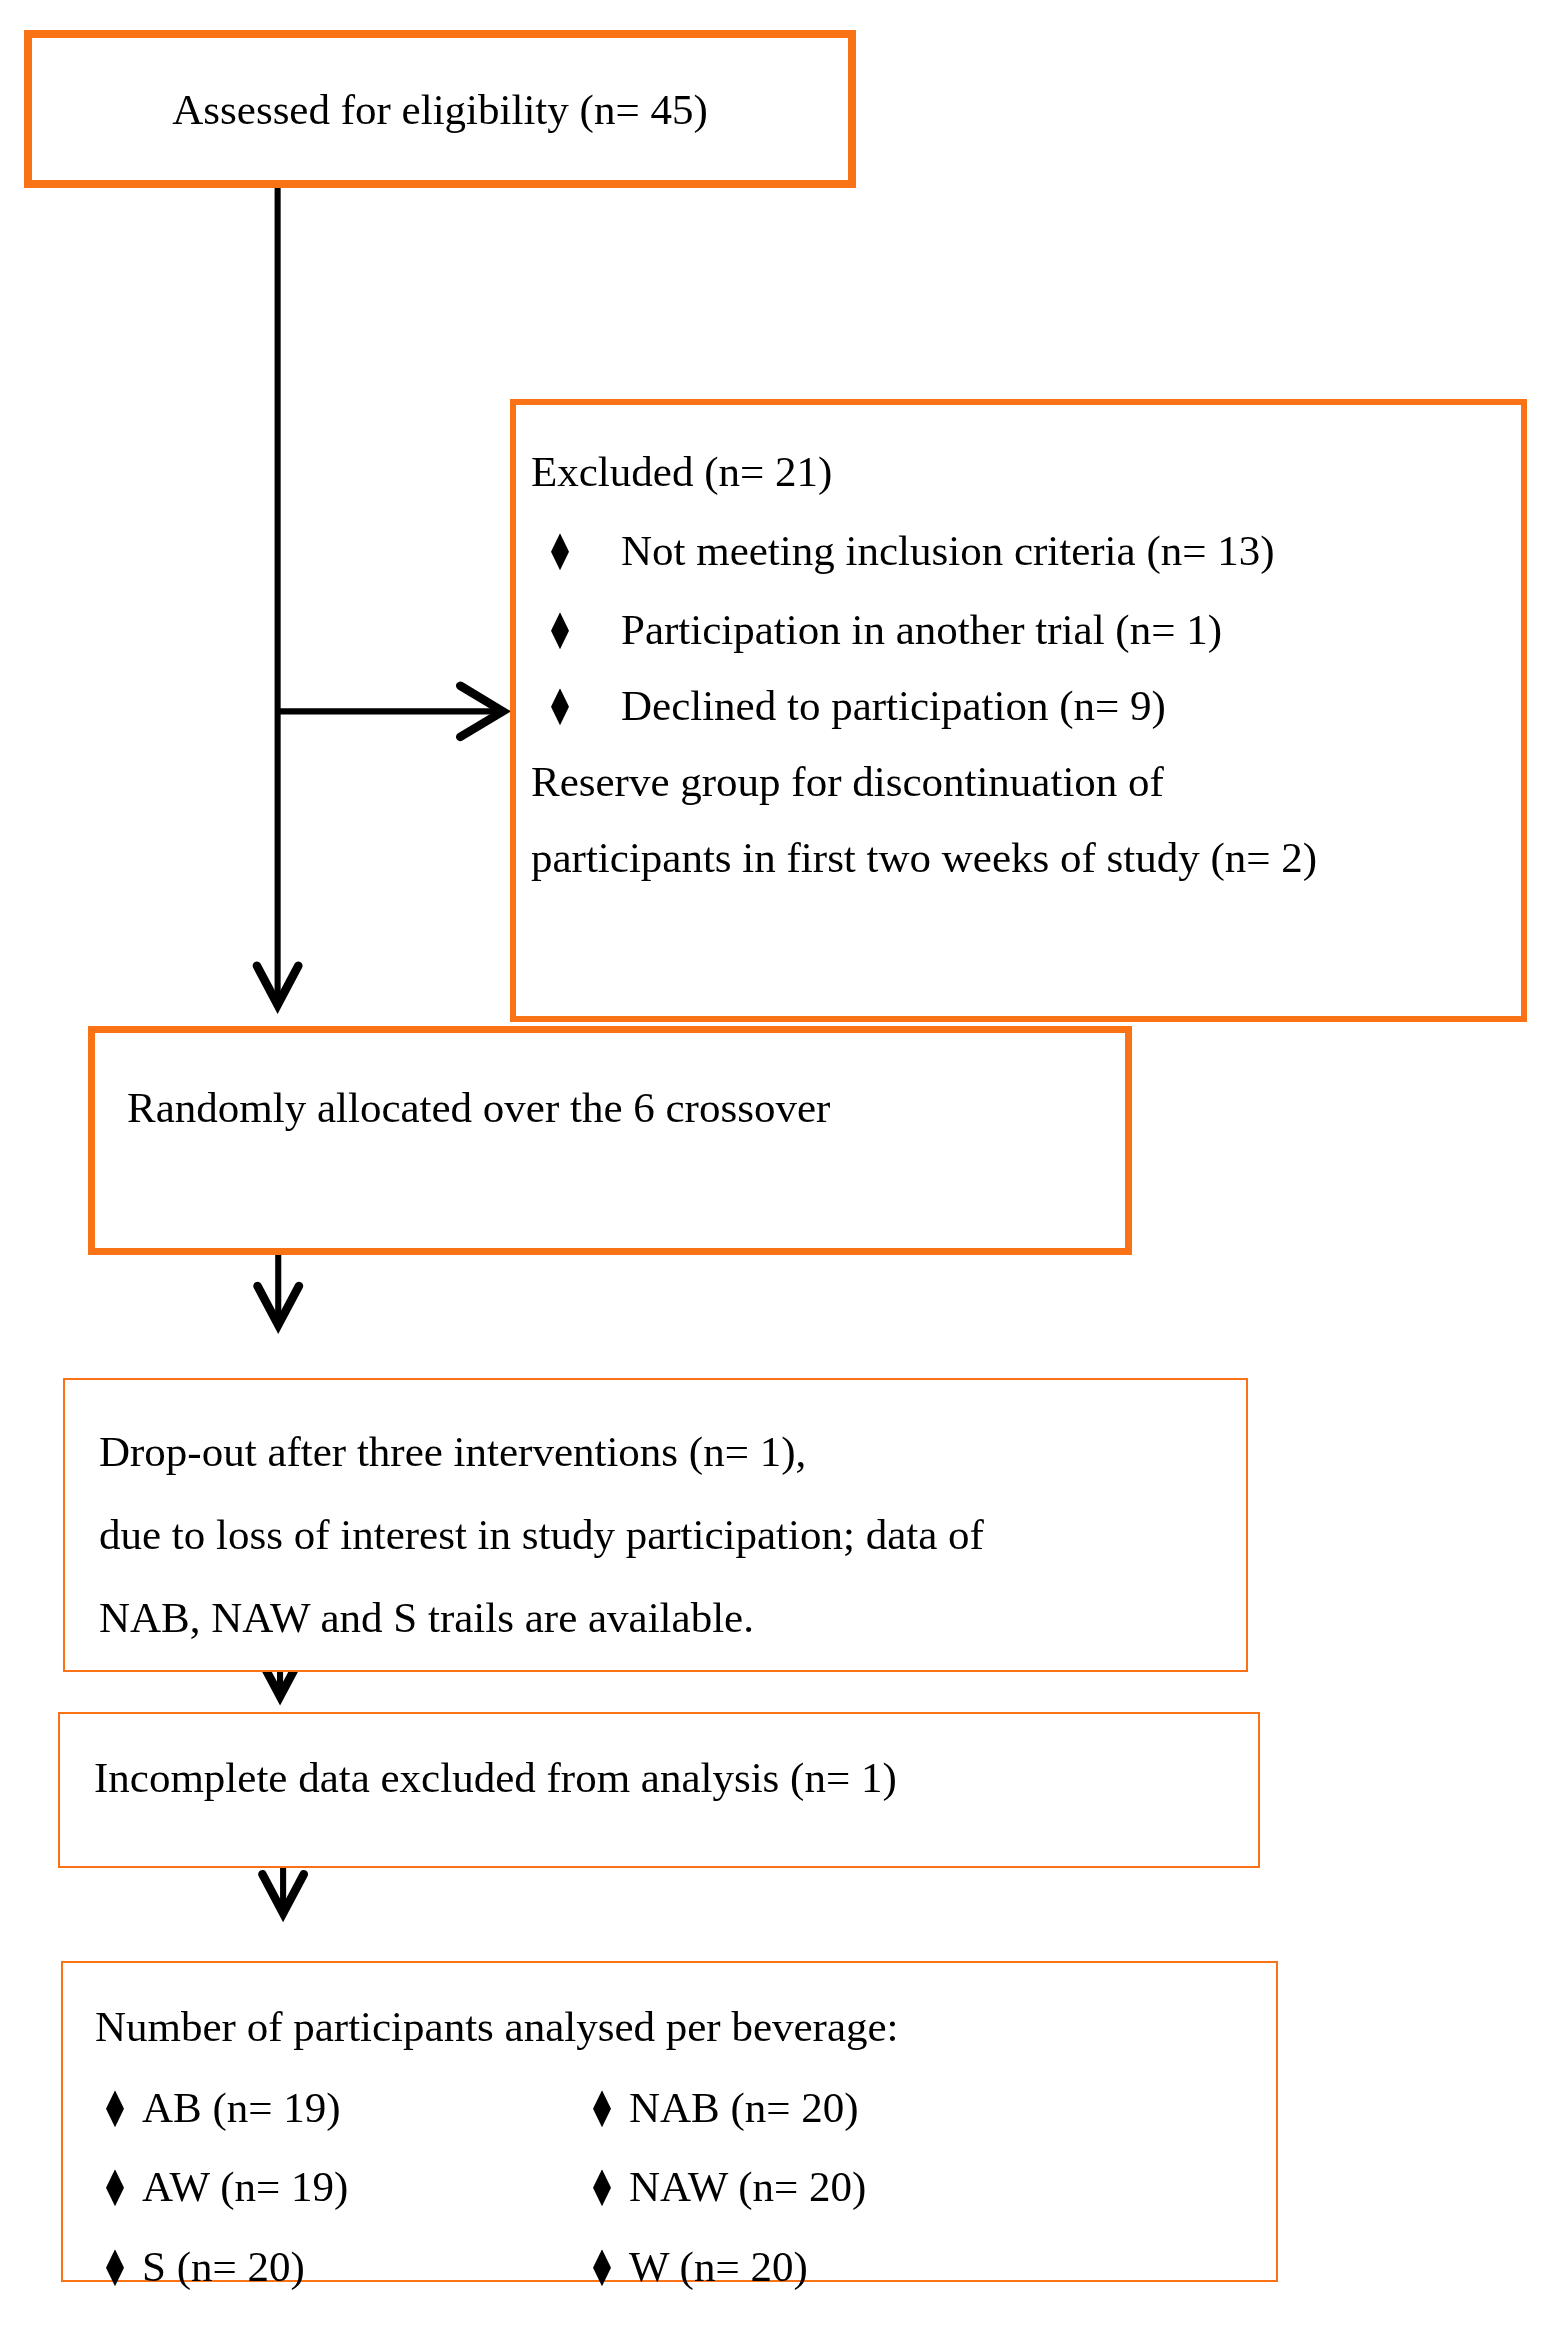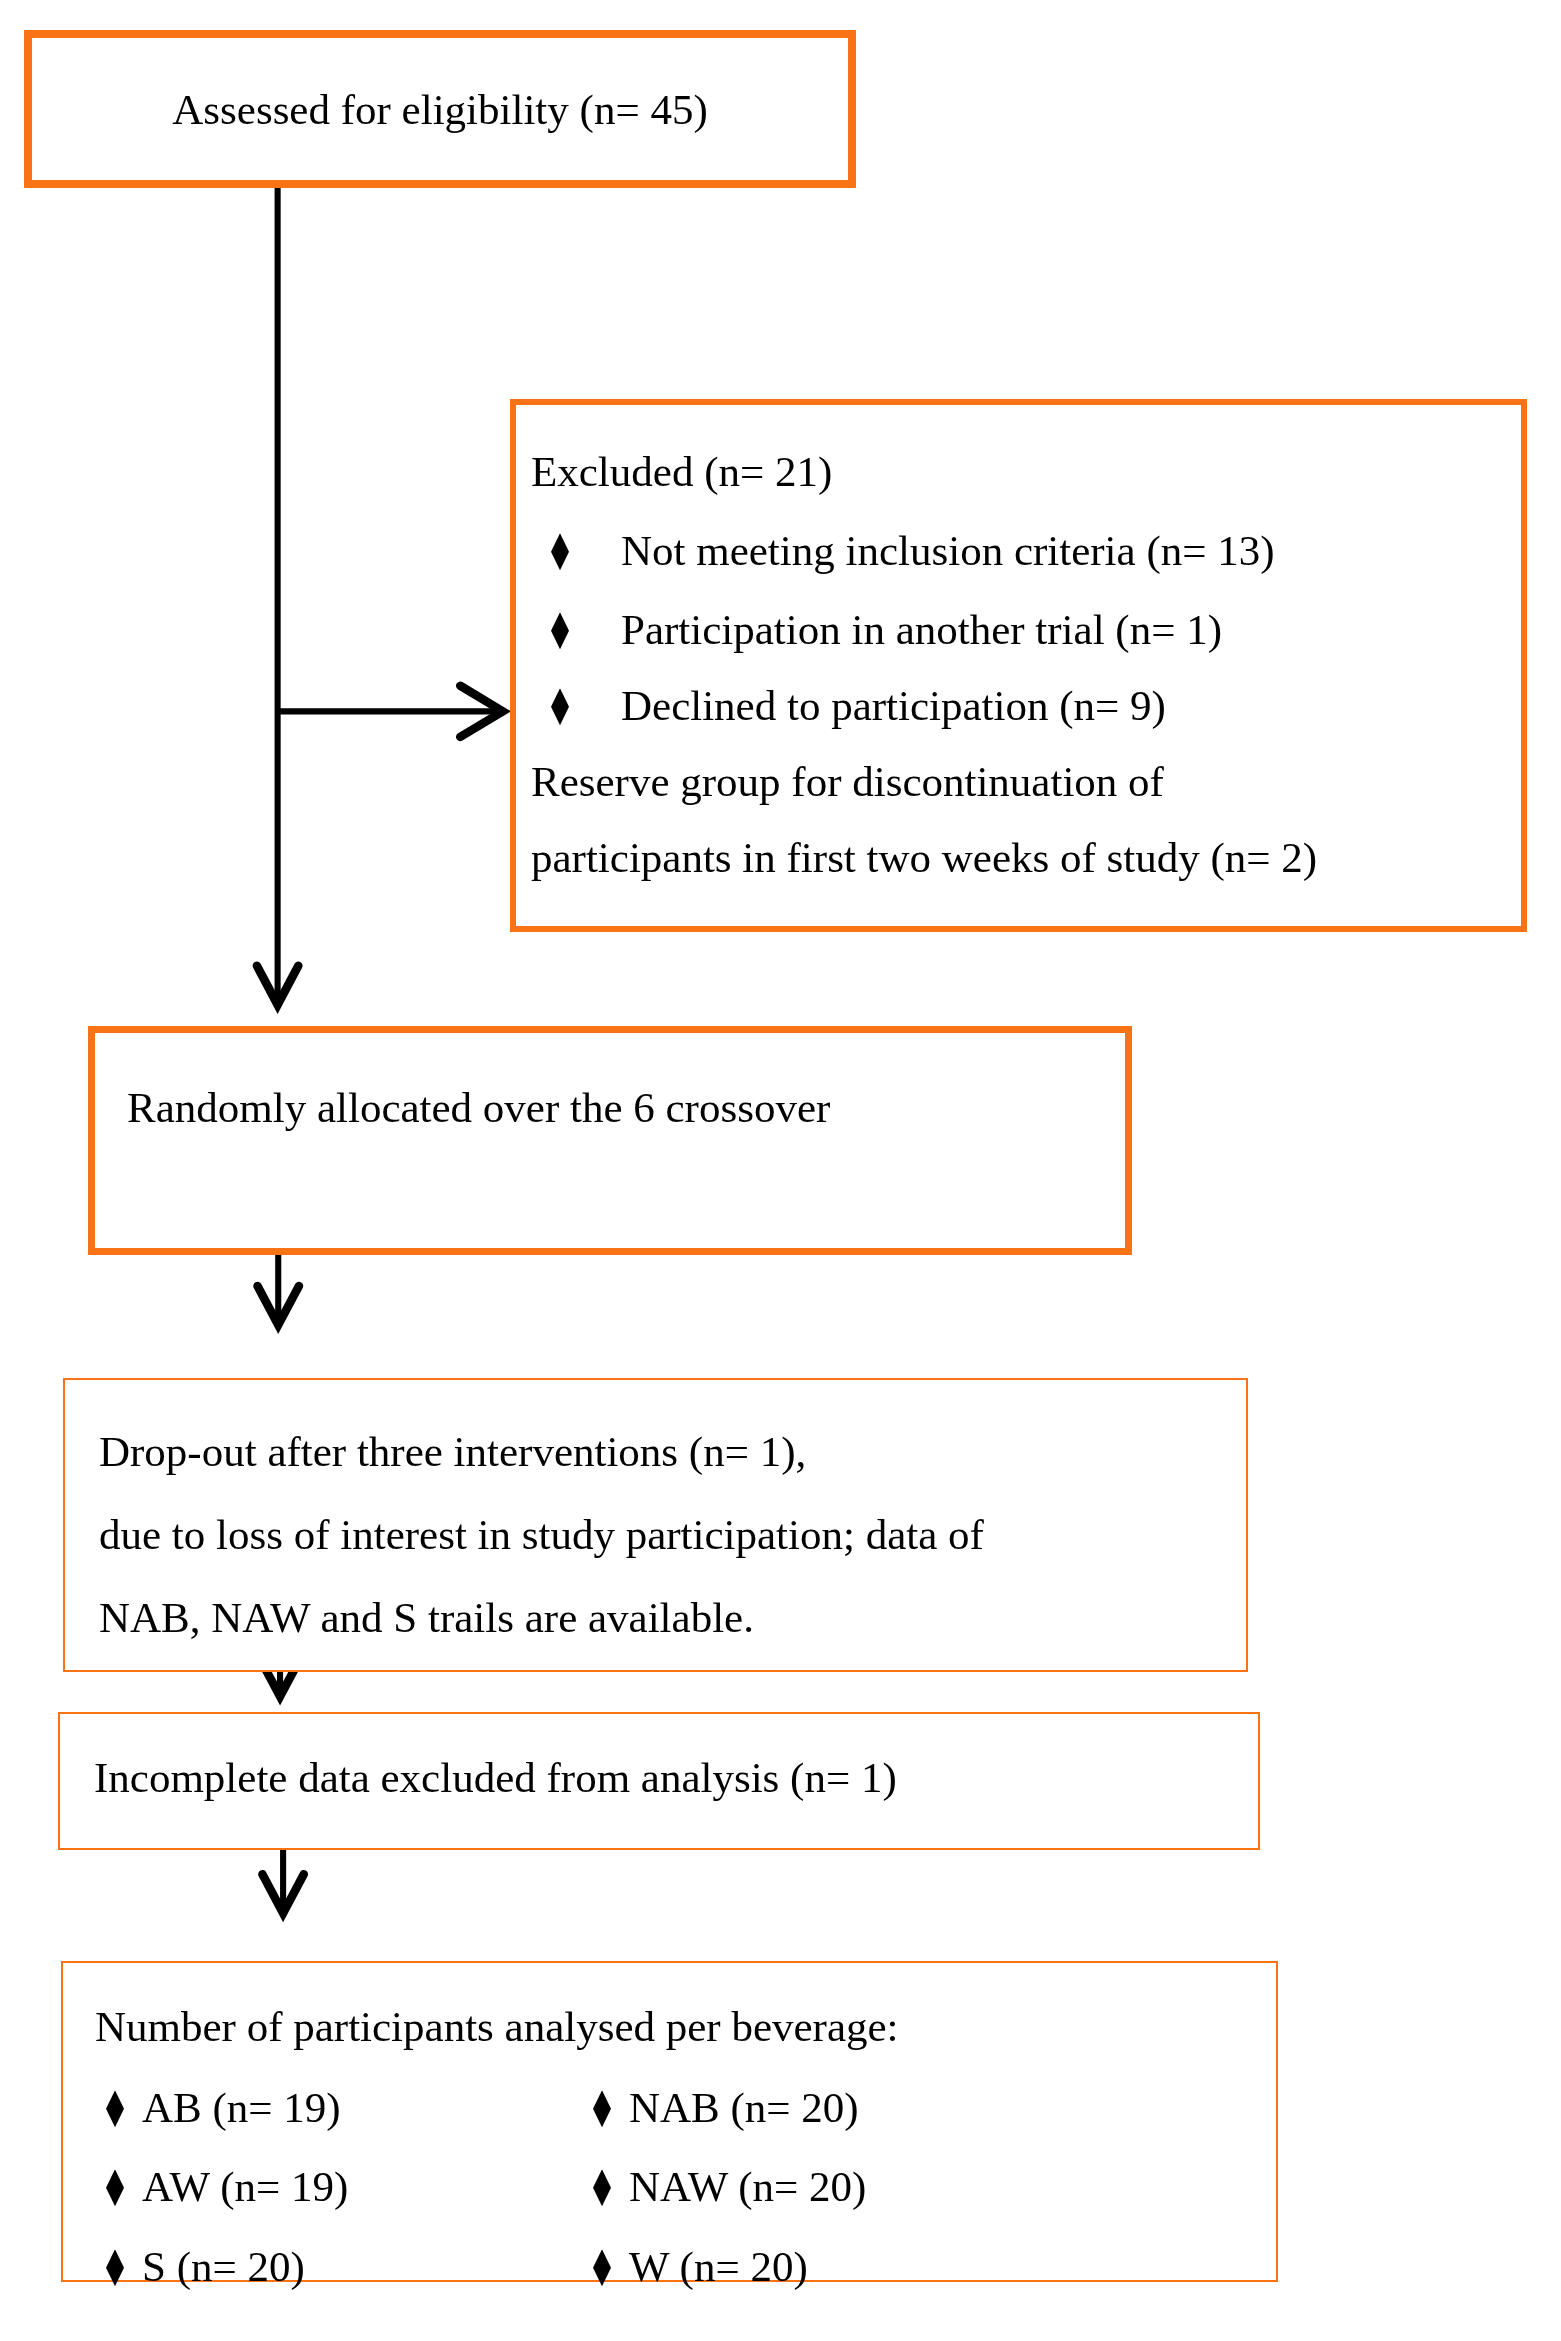--- a/index.html
+++ b/index.html
@@ -80,21 +80,21 @@
     <path d="M 426 2722 L 460 2786 L 494 2722" fill="none" stroke="#000" stroke-width="14" stroke-linecap="round"></path>
 
     <line x1="465" y1="3035" x2="465" y2="3136" stroke="#000" stroke-width="10"></line>
     <path d="M 431 3078 L 465 3142 L 499 3078" fill="none" stroke="#000" stroke-width="14" stroke-linecap="round"></path>
   </svg>
 
   <div class="box thick" style="left:24px; top:30px; width:832px; height:158px;">
     <div class="tline centered" style="top:71px;">Assessed for eligibility (n= 45)</div>
   </div>
 
-  <div class="box" style="left:510px; top:399px; width:1017px; height:533px; border-width:6.7px;">
+  <div class="box" style="left:510px; top:399px; width:1017px; height:623px; border-width:6.7px;">
     <div class="tline" style="left:15px; top:66px;">Excluded (n= 21)</div>
     <div class="tline" style="left:35px; top:145px;">
       <span class="diamond"></span><span class="bullet-gap-wide">Not meeting inclusion criteria (n= 13)</span>
     </div>
     <div class="tline" style="left:35px; top:224px;">
       <span class="diamond"></span><span class="bullet-gap-wide">Participation in another trial (n= 1)</span>
     </div>
     <div class="tline" style="left:35px; top:300px;">
       <span class="diamond"></span><span class="bullet-gap-wide">Declined to participation (n= 9)</span>
     </div>
@@ -105,21 +105,21 @@
   <div class="box" style="left:88px; top:1026px; width:1044px; height:229px; border-width:7.3px;">
     <div class="tline" style="left:32px; top:74px;">Randomly allocated over the 6 crossover</div>
   </div>
 
   <div class="box" style="left:63px; top:1338px; width:1185px; height:294px;margin-top:40px;">
     <div class="tline" style="left:34px; top:71px;">Drop-out after three interventions (n= 1),</div>
     <div class="tline" style="left:34px; top:154px;">due to loss of interest in study participation; data of</div>
     <div class="tline" style="left:34px; top:237px;">NAB, NAW and S trails are available.</div>
   </div>
 
-  <div class="box" style="left:58px; top:1712px; width:1202px; height:138px;">
+  <div class="box" style="left:58px; top:1712px; width:1202px; height:156px;">
     <div class="tline" style="left:34px; top:63px;">Incomplete data excluded from analysis (n= 1)</div>
   </div>
 
   <div class="box" style="left:61px; top:1961px; width:1217px; height:321px;">
     <div class="tline" style="left:32px; top:63px;">Number of participants analysed per beverage:</div>
 
     <div class="cell" style="left:43px; top:144px;">
       <span class="diamond"></span><span class="bullet-gap-narrow">AB (n= 19)</span>
     </div>
     <div class="cell" style="left:530px; top:144px;">

